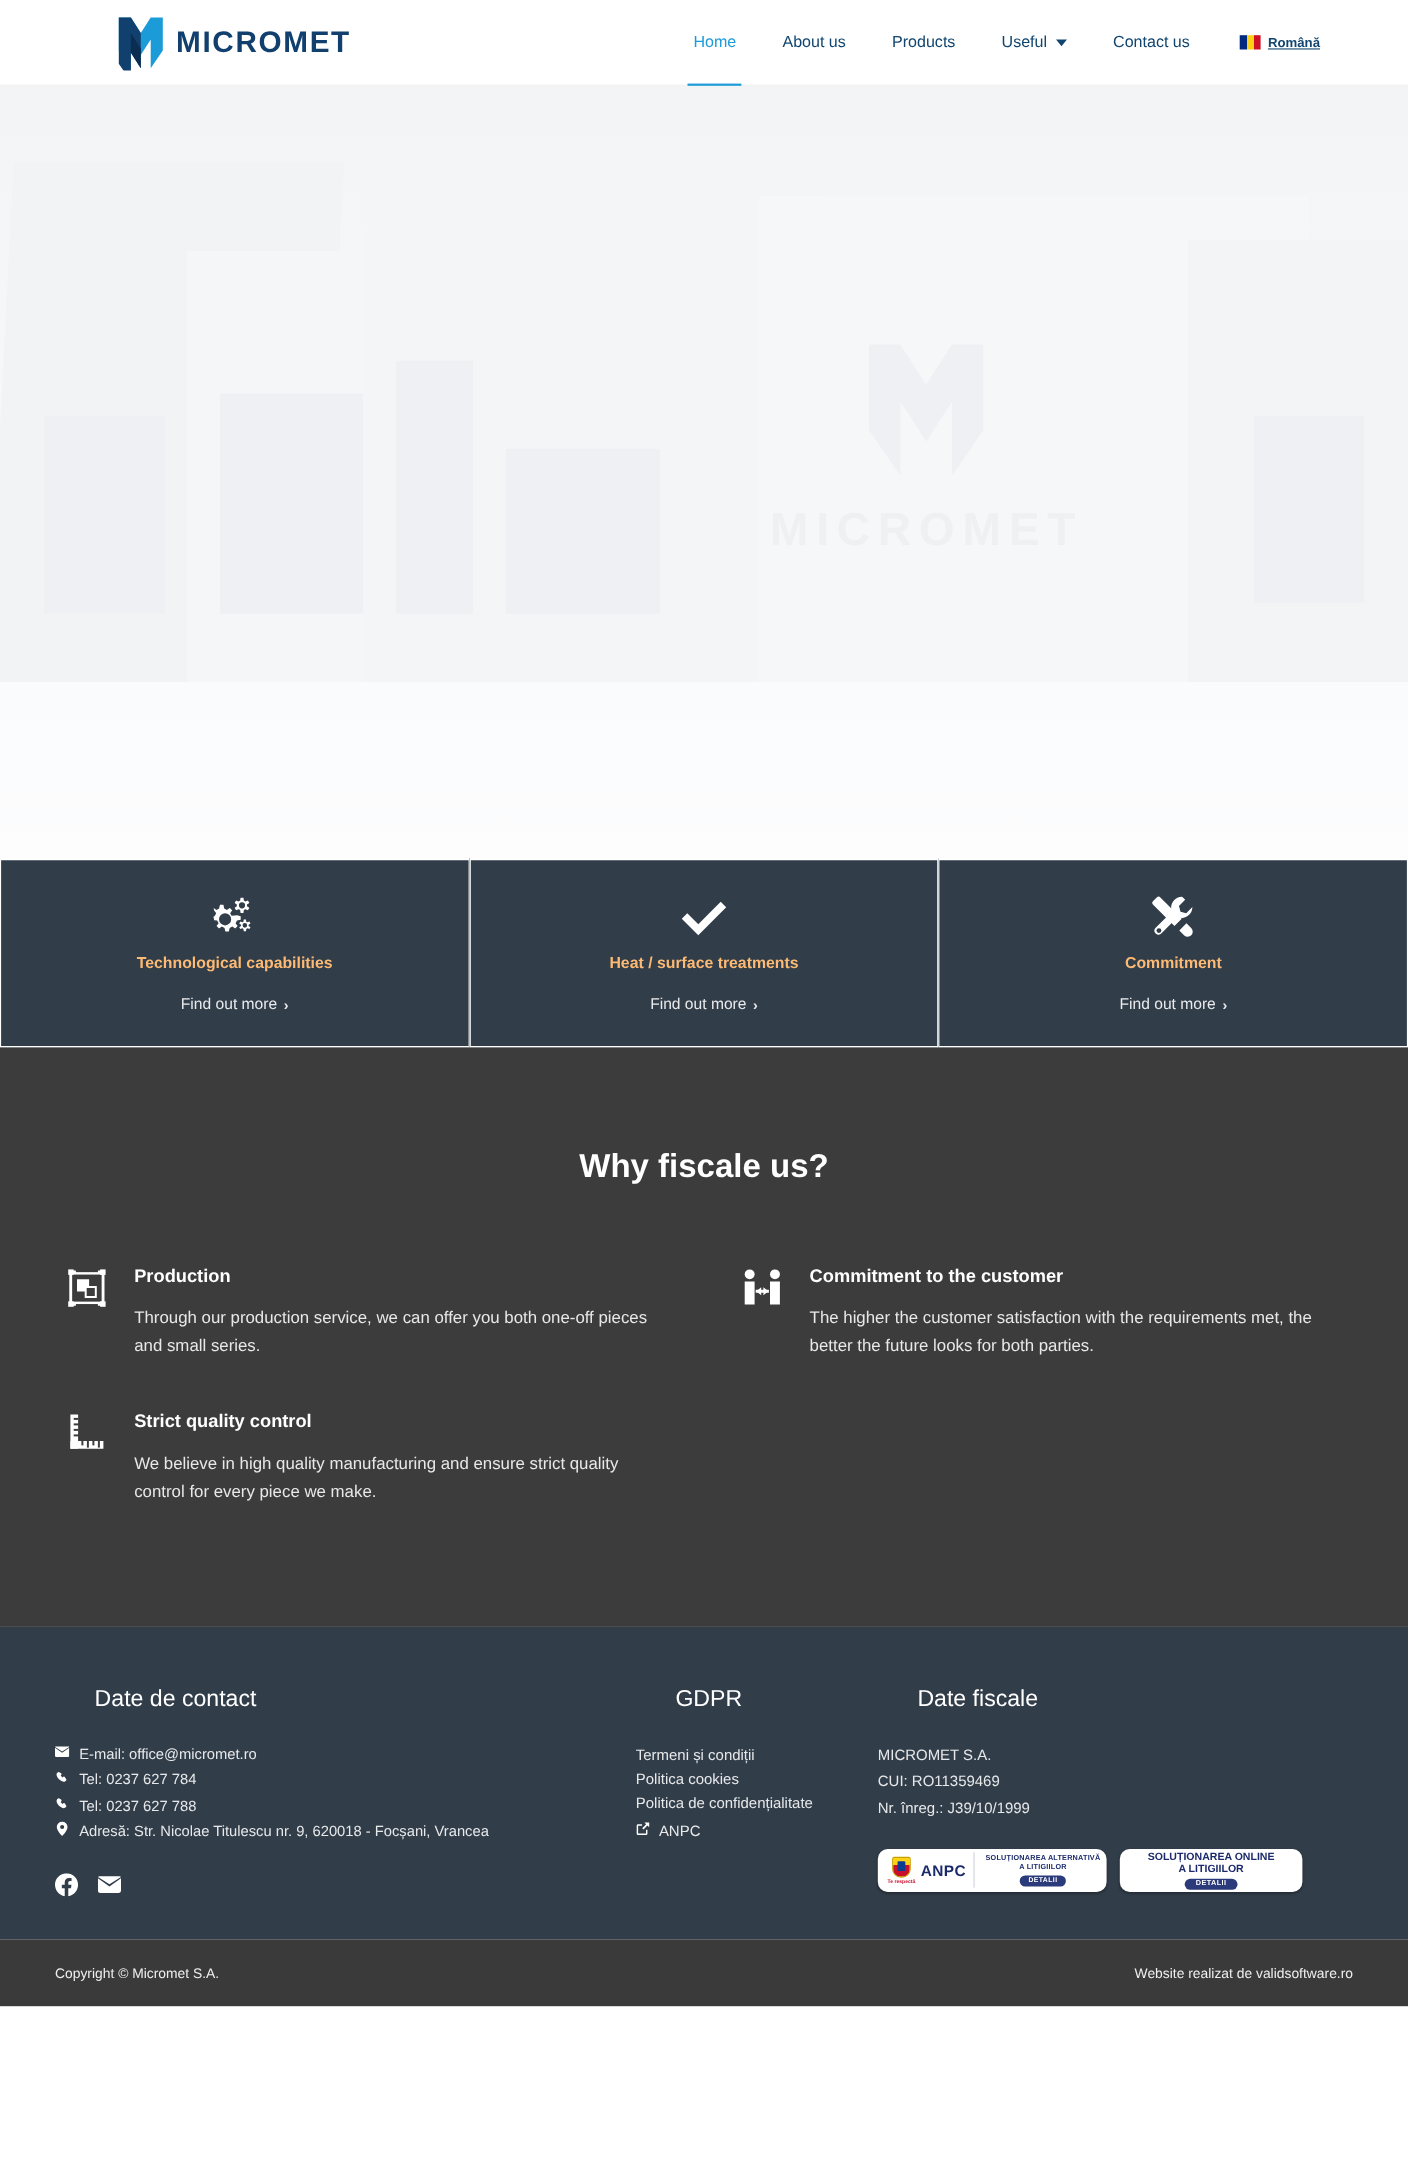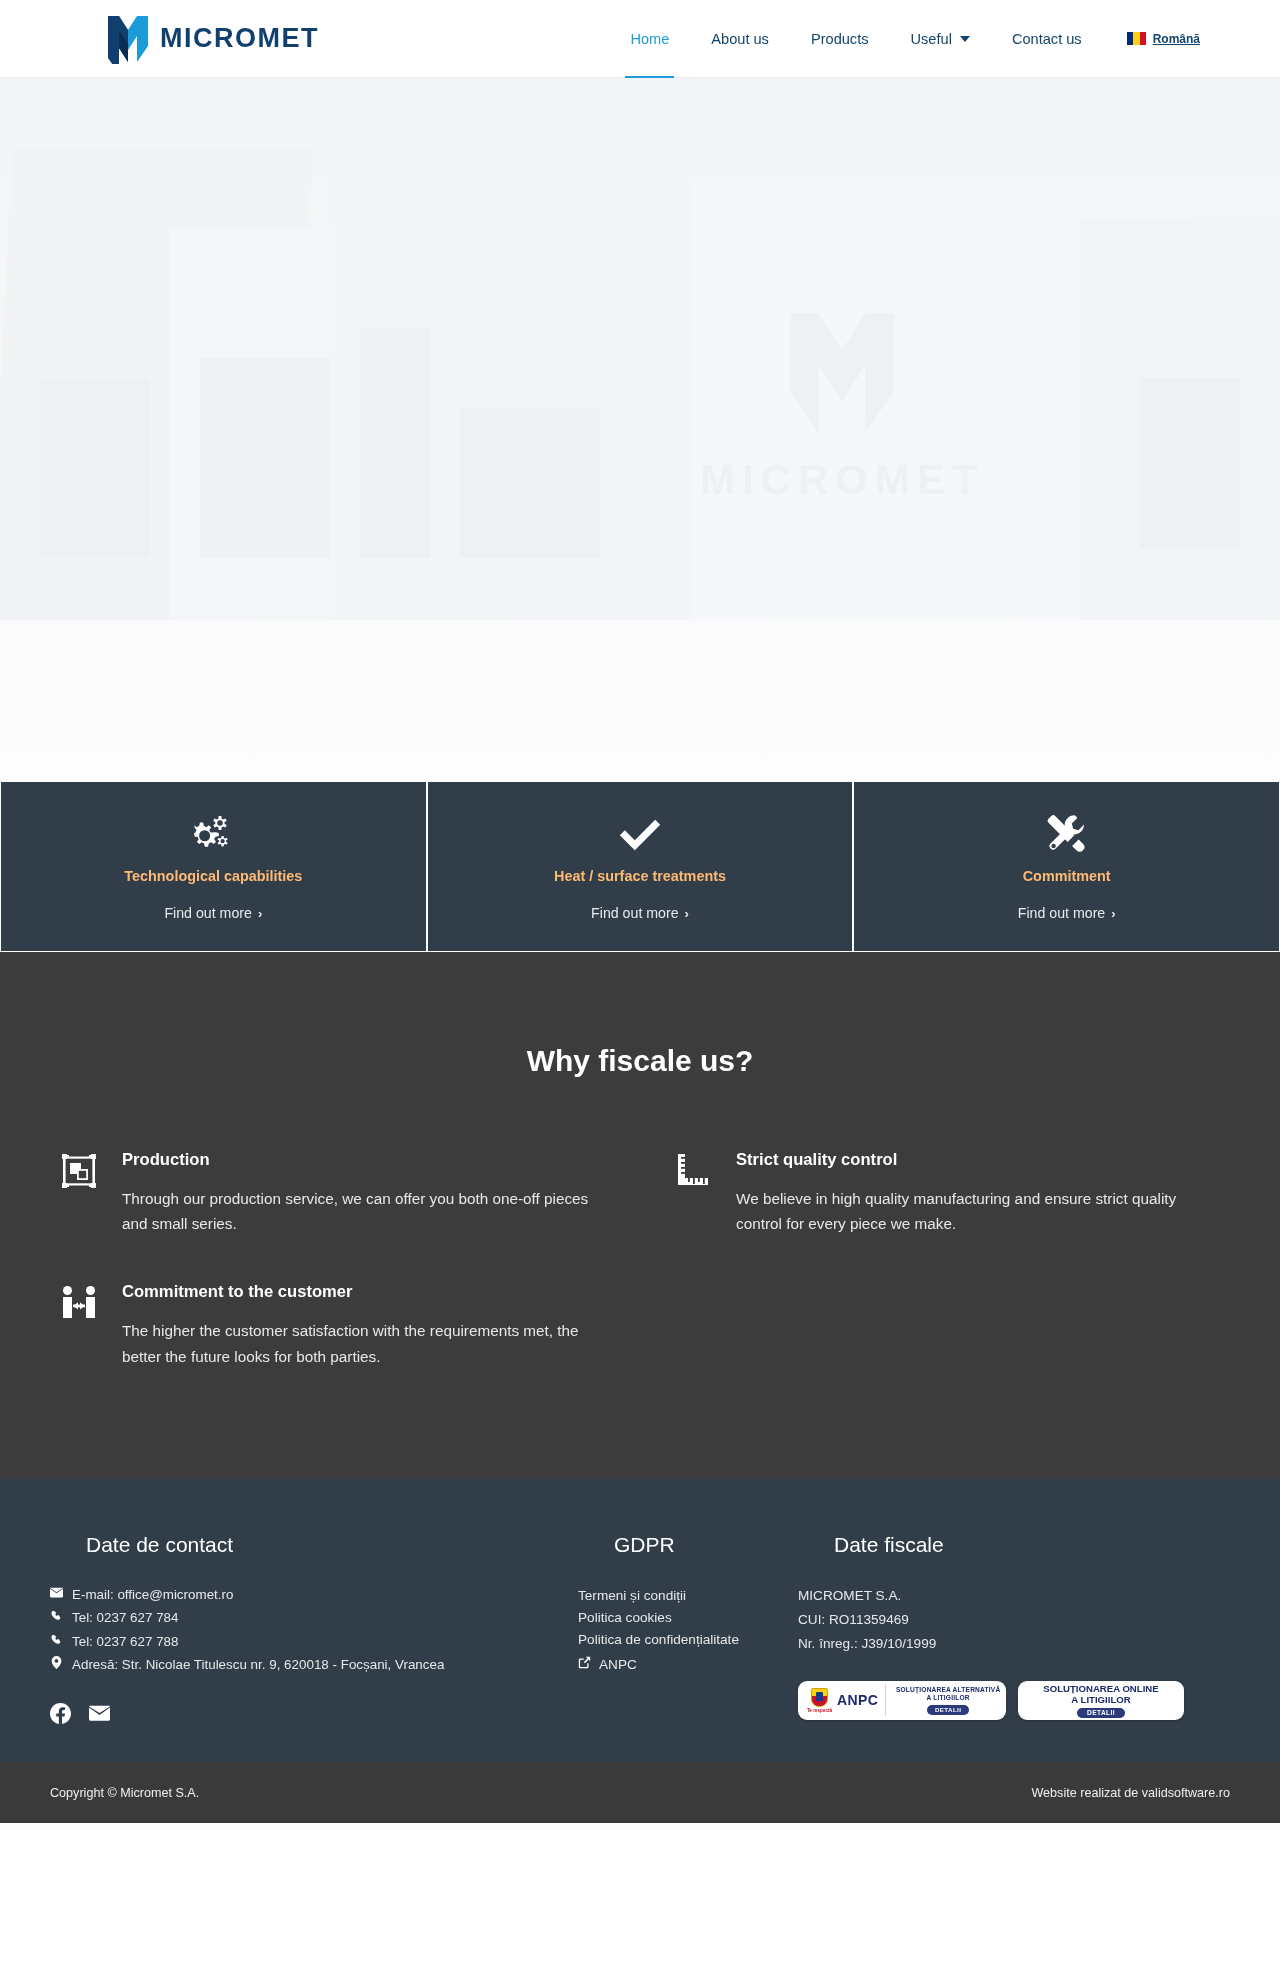--- a/index.html
+++ b/index.html
@@ -361,52 +361,52 @@
       </div>
       <div class="why-body">
         <div class="why-head">Production</div>
         <div class="why-text">Through our production service, we can offer you both one-off pieces and small series.</div>
       </div>
     </div>
 
     <div class="why-item">
       <div class="why-ico">
         <svg viewBox="0 0 38 38">
+          <circle cx="7.5" cy="6.5" r="4.5" fill="#fff"></circle>
+          <path d="M3 13h9v21H3z" fill="#fff"></path>
+          <circle cx="30.5" cy="6.5" r="4.5" fill="#fff"></circle>
+          <path d="M26 13h9v21h-9z" fill="#fff"></path>
+          <path d="M13 20.5h12v2.8H13z" fill="#fff"></path>
+          <path d="M13.5 21.9l4.5-3.6v7.2zM24.5 21.9l-4.5-3.6v7.2z" fill="#fff"></path>
+        </svg>
+      </div>
+      <div class="why-body">
+        <div class="why-head">Commitment to the customer</div>
+        <div class="why-text">The higher the customer satisfaction with the requirements met, the better the future looks for both parties.</div>
+      </div>
+    </div>
+
+    <div class="why-item">
+      <div class="why-ico">
+        <svg viewBox="0 0 38 38">
           <path d="M4 2h7v31H4z" fill="#fff"></path>
           <path d="M4 26h30v7H4z" fill="#fff"></path>
           <rect x="7" y="5" width="4" height="1.8" fill="#3c3c3c"></rect>
           <rect x="7" y="10" width="6" height="1.8" fill="#3c3c3c"></rect>
           <rect x="7" y="15" width="4" height="1.8" fill="#3c3c3c"></rect>
           <rect x="7" y="20" width="6" height="1.8" fill="#3c3c3c"></rect>
           <rect x="14" y="26" width="1.8" height="4" fill="#3c3c3c"></rect>
           <rect x="19" y="26" width="1.8" height="6" fill="#3c3c3c"></rect>
           <rect x="24" y="26" width="1.8" height="4" fill="#3c3c3c"></rect>
           <rect x="29" y="26" width="1.8" height="6" fill="#3c3c3c"></rect>
         </svg>
       </div>
       <div class="why-body">
         <div class="why-head">Strict quality control</div>
         <div class="why-text">We believe in high quality manufacturing and ensure strict quality control for every piece we make.</div>
-      </div>
-    </div>
-
-    <div class="why-item">
-      <div class="why-ico">
-        <svg viewBox="0 0 38 38">
-          <circle cx="7.5" cy="6.5" r="4.5" fill="#fff"></circle>
-          <path d="M3 13h9v21H3z" fill="#fff"></path>
-          <circle cx="30.5" cy="6.5" r="4.5" fill="#fff"></circle>
-          <path d="M26 13h9v21h-9z" fill="#fff"></path>
-          <path d="M13 20.5h12v2.8H13z" fill="#fff"></path>
-          <path d="M13.5 21.9l4.5-3.6v7.2zM24.5 21.9l-4.5-3.6v7.2z" fill="#fff"></path>
-        </svg>
-      </div>
-      <div class="why-body">
-        <div class="why-head">Commitment to the customer</div>
-        <div class="why-text">The higher the customer satisfaction with the requirements met, the better the future looks for both parties.</div>
       </div>
     </div>
 
   </div>
 </div>
 
 <div class="footer">
   <div class="footer-grid">
 
     <div>

